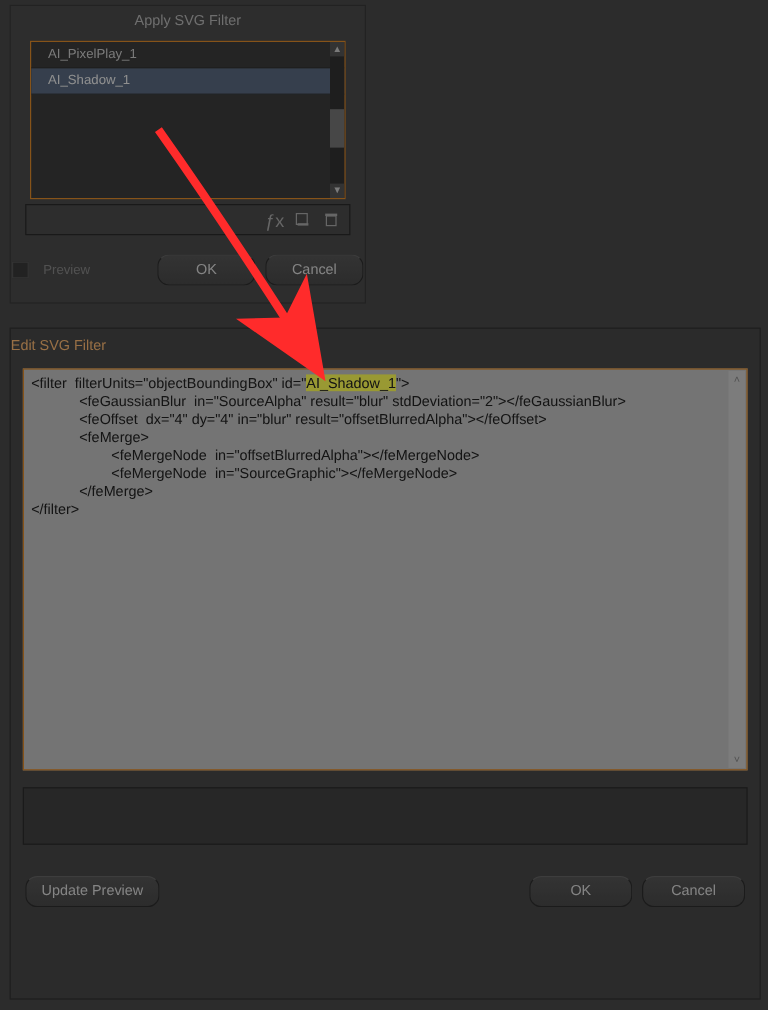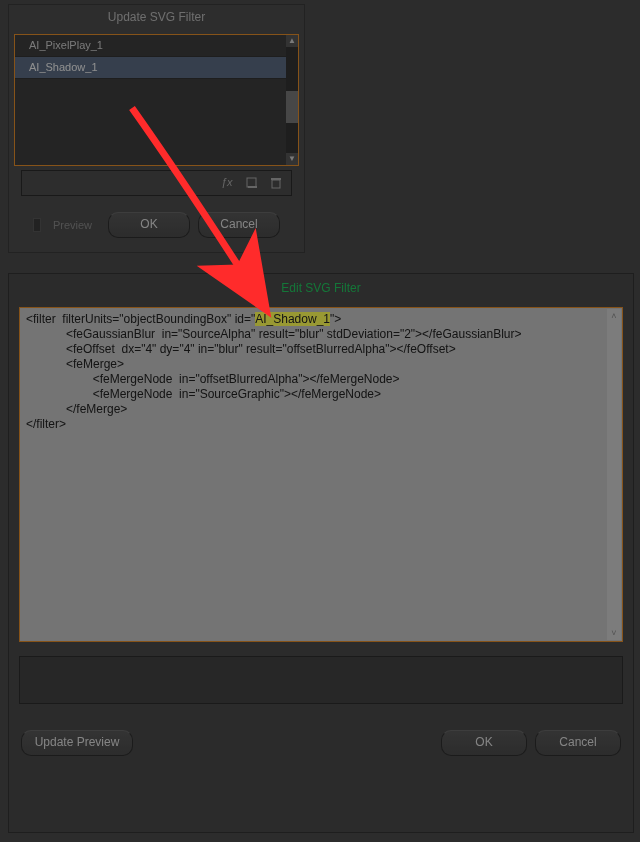--- a/index.html
+++ b/index.html
@@ -1,73 +1,73 @@
 <!DOCTYPE html>
 <html><head>
 <meta charset="utf-8">
 <style>
   html,body{margin:0;padding:0;background:#4a4a4a;font-family:Tahoma,Arial,sans-serif;font-size:12px;color:#ccc;width:640px;height:842px;overflow:hidden;position:relative}
   .overlay{position:absolute;inset:0;background:rgba(0,0,0,0.40);pointer-events:none;z-index:5}
   
   .dlg-apply{position:absolute;left:8px;top:4px;width:295px;background:#4c4c4c;border:1px solid #3a3a3a;z-index:2}
   .dlg-title{color:#b8b8b8;text-align:center;padding:5px 0 10px;font-size:12px}
-  .list-wrap{margin:0 5px;border:1px solid #e08a2a;background:#3c3c3c;position:relative}
+  .list-wrap{margin:0 16px;border:1px solid #e08a2a;background:#3c3c3c;position:relative}
   .list{position:relative;height:130px;overflow:hidden}
   .list-item{height:21px;line-height:21px;padding:0 14px;color:#ccc;font-size:11px;border-bottom:1px solid #333;cursor:default}
   .list-item.selected{background:#5a6a80;color:#eee}
   .list-scroll{position:absolute;right:0;top:0;width:12px;height:100%;background:#333}
   .list-scroll-arrow{position:absolute;left:0;width:12px;height:12px;background:#555;color:#ccc;font-size:8px;text-align:center;line-height:12px}
   .list-scroll-arrow.up{top:0}
   .list-scroll-arrow.down{bottom:0}
   .list-scroll-track-thumb{position:absolute;right:0;top:56px;width:12px;height:32px;background:#777}
   .list-footer{height:24px;border:1px solid #2a2a2a;margin:4px 12px 0;display:flex;justify-content:flex-end;align-items:center;gap:10px;padding-right:8px;color:#999;font-size:12px}
   .ic{width:14px;height:14px;display:inline-block;color:#aaa}
-  .apply-buttons{display:flex;align-items:center;gap:8px;margin:16px 24px 14px}
+  .apply-buttons{display:flex;align-items:center;gap:8px;margin:16px 1px 14px}
   .chk{width:12px;height:12px;border:1px solid #555;background:#3a3a3a;margin-right:4px;display:inline-block;vertical-align:middle}
   .chk-label{color:#888;font-size:11px;vertical-align:middle}
   .btn{background:linear-gradient(#565656,#4a4a4a);border:1px solid #2e2e2e;border-top-color:#666;color:#ddd;height:24px;min-width:80px;text-align:center;line-height:22px;font-size:12px;cursor:default;border-radius:10px}
   .spacer{flex:1}
   
   .arrow-svg{position:absolute;left:0;top:0;z-index:10;pointer-events:none}
   
   .dlg-edit{position:absolute;left:8px;top:273px;width:624px;height:558px;background:#484848;border:1px solid #333;z-index:3}
-  .edit-title{color:#22c55e;text-align:center;padding:7px 0 12px;font-size:12px}
+  .edit-title{color:#fdba74;padding:7px 0 12px;font-size:12px}
   .code-wrap{margin:0 10px;border:1px solid #e08a2a;background:#c1c1c1;height:333px;position:relative}
   .code{font-family:Tahoma,Arial,sans-serif;font-size:12px;color:#222;padding:4px 6px;white-space:pre;line-height:15px}
   .hl{background:#ffff55}
   .code-scroll{position:absolute;right:1px;top:1px;width:14px;height:calc(100% - 2px);background:#cfcfcf}
   .code-scroll .sa{width:14px;height:14px;color:#888;font-size:9px;text-align:center;line-height:14px}
   .empty-bar{margin:14px 10px 0;height:46px;border:1px solid #2c2c2c;background:#424242}
   .edit-buttons{display:flex;align-items:center;margin:26px 12px 0}
   .edit-buttons .btn{min-width:96px}
   .edit-buttons .btn.small{min-width:84px}
   .gap{flex:1}
 </style>
 </head>
 <body>
 
 <div class="overlay"></div>
 
 <div class="dlg-apply">
-  <div class="dlg-title">Update SVG Filter</div>
+  <div class="dlg-title">Apply SVG Filter</div>
 
   <div class="list-wrap">
     <div class="list">
       <div class="list-item">AI_PixelPlay_1</div>
       <div class="list-item selected">AI_Shadow_1</div>
       <div class="list-scroll">
         <div class="list-scroll-arrow up">▲</div>
         <div class="list-scroll-track-thumb"></div>
         <div class="list-scroll-arrow down">▼</div>
       </div>
     </div>
   </div>
 
   <div class="list-footer">
-    <span class="ic" style="font-style:italic;font-size:11px">ƒx</span>
+    <span class="ic" style="font-size:15px">ƒx</span>
     <span class="ic">
       <svg viewBox="0 0 14 14" width="14" height="14">
           <rect x="2" y="2" width="9" height="9" fill="none" stroke="#aaa"></rect>
           <rect x="3" y="10" width="9" height="2" fill="#aaa"></rect>
         </svg>
     </span>
     <span class="ic">
       <svg viewBox="0 0 14 14" width="14" height="14">
           <rect x="3" y="4" width="8" height="8" fill="none" stroke="#aaa"></rect>
           <rect x="2" y="2" width="10" height="2" fill="#aaa"></rect>

